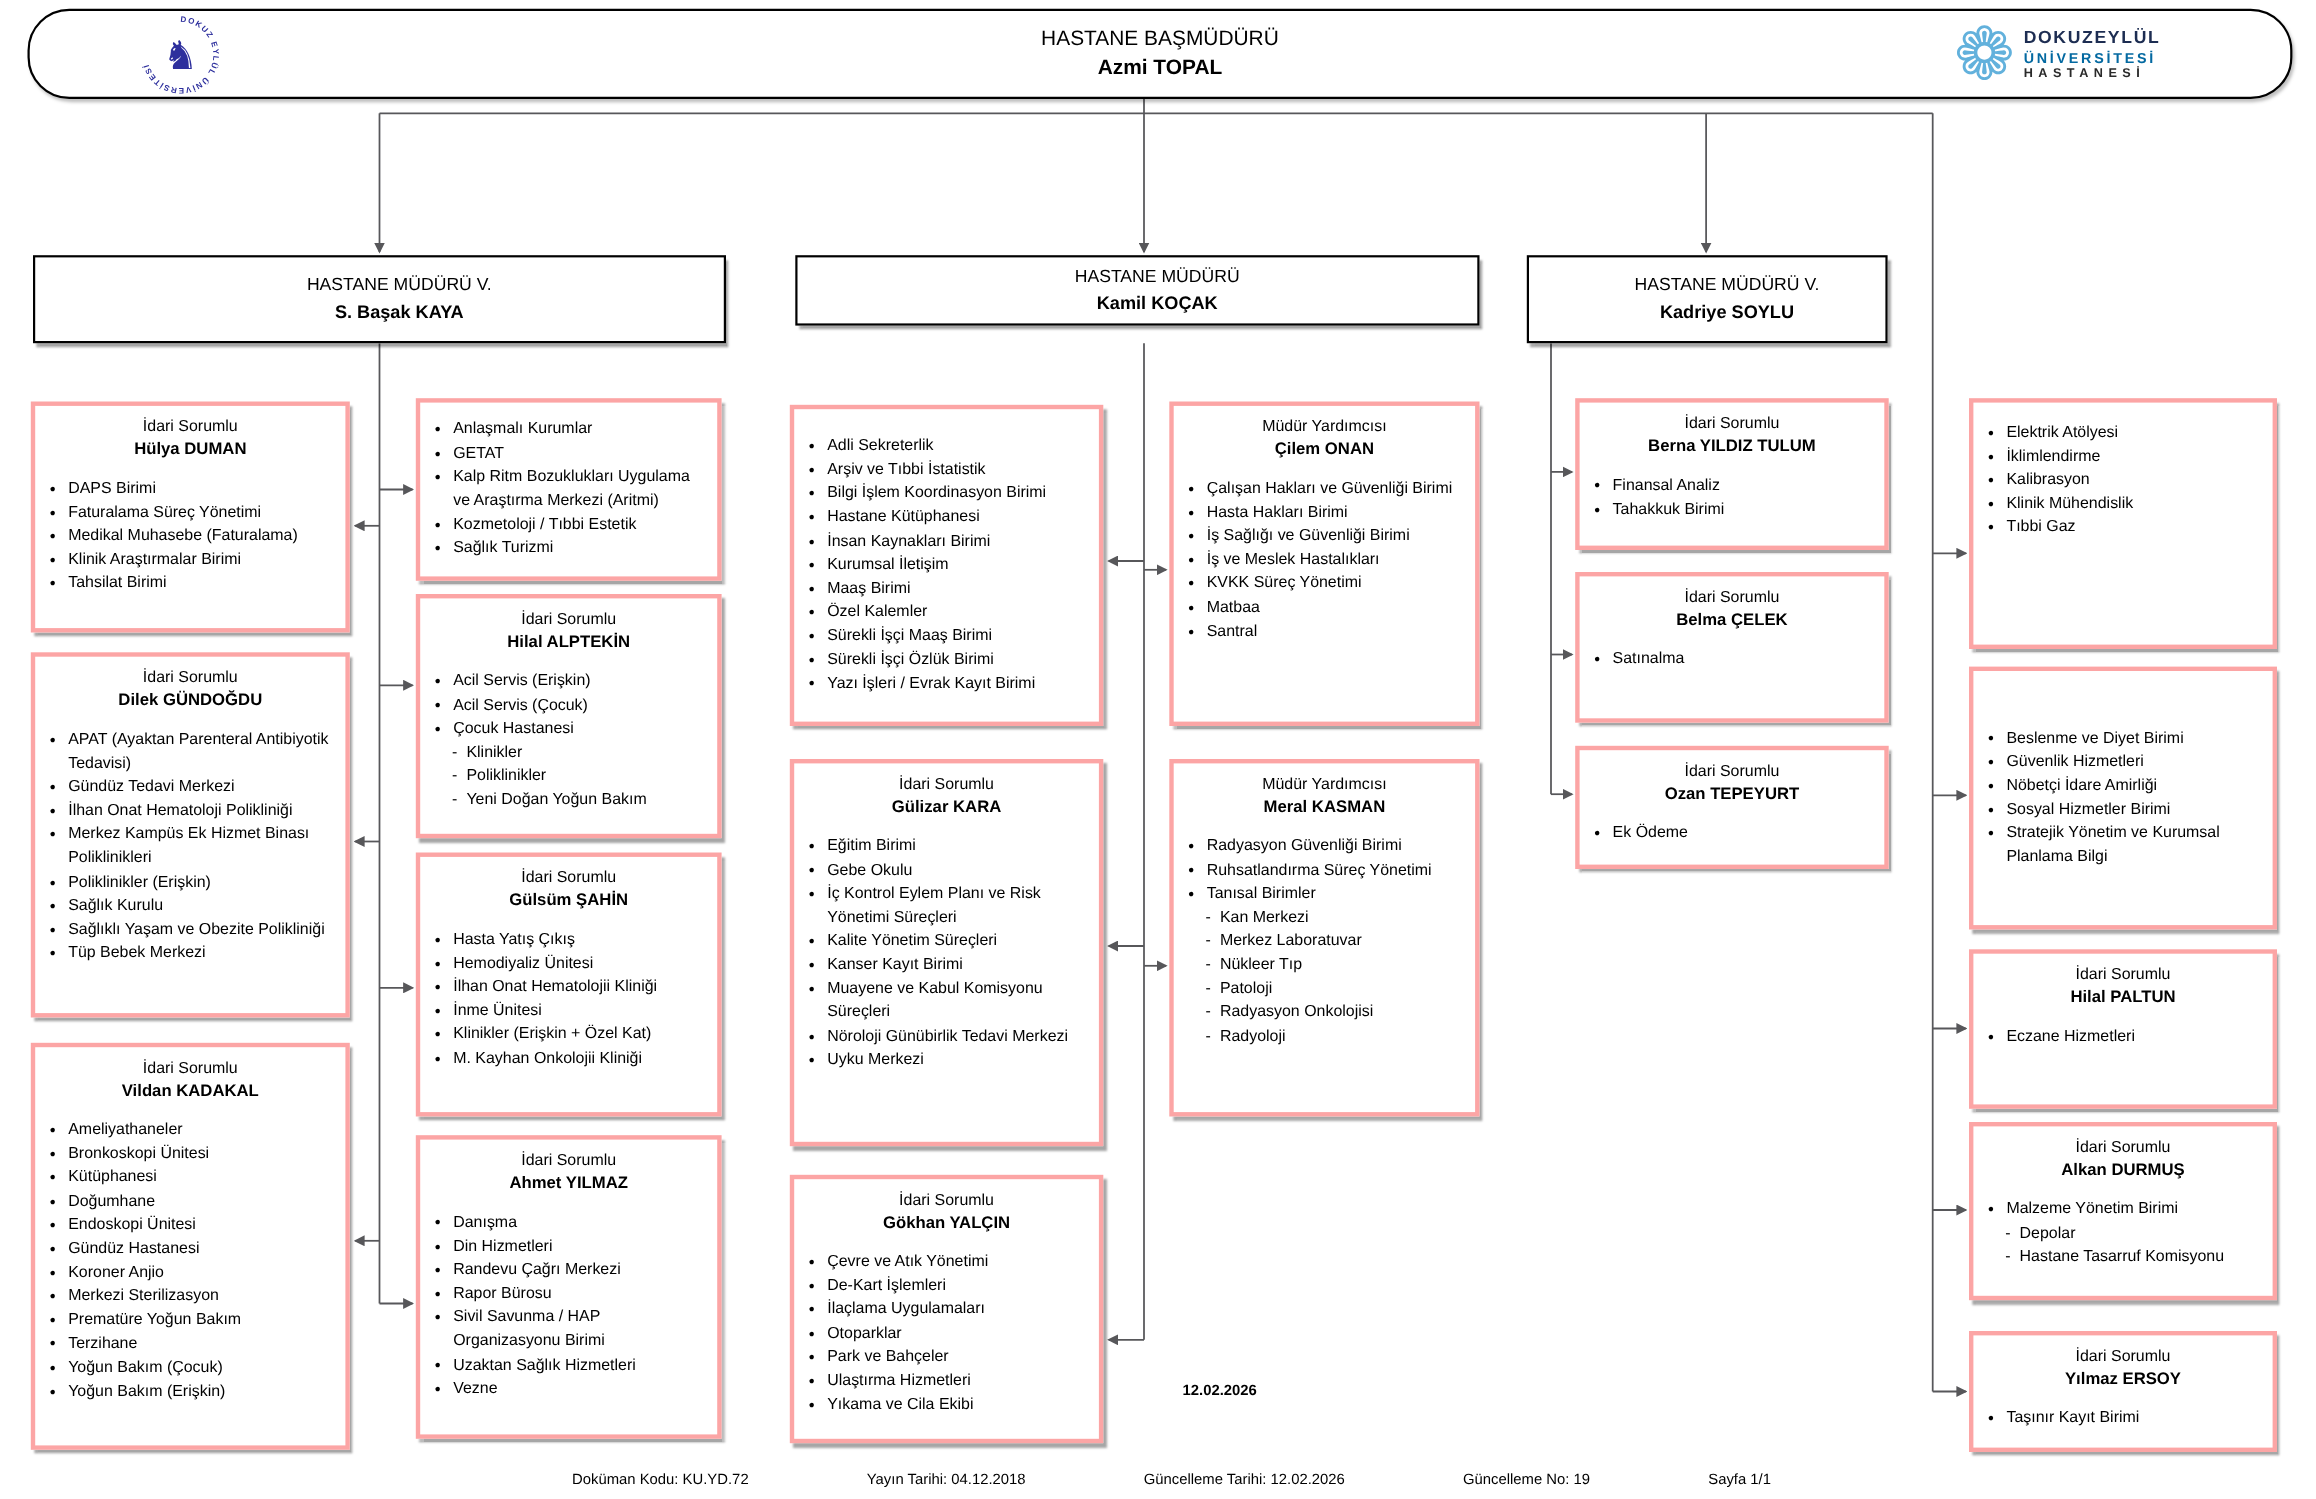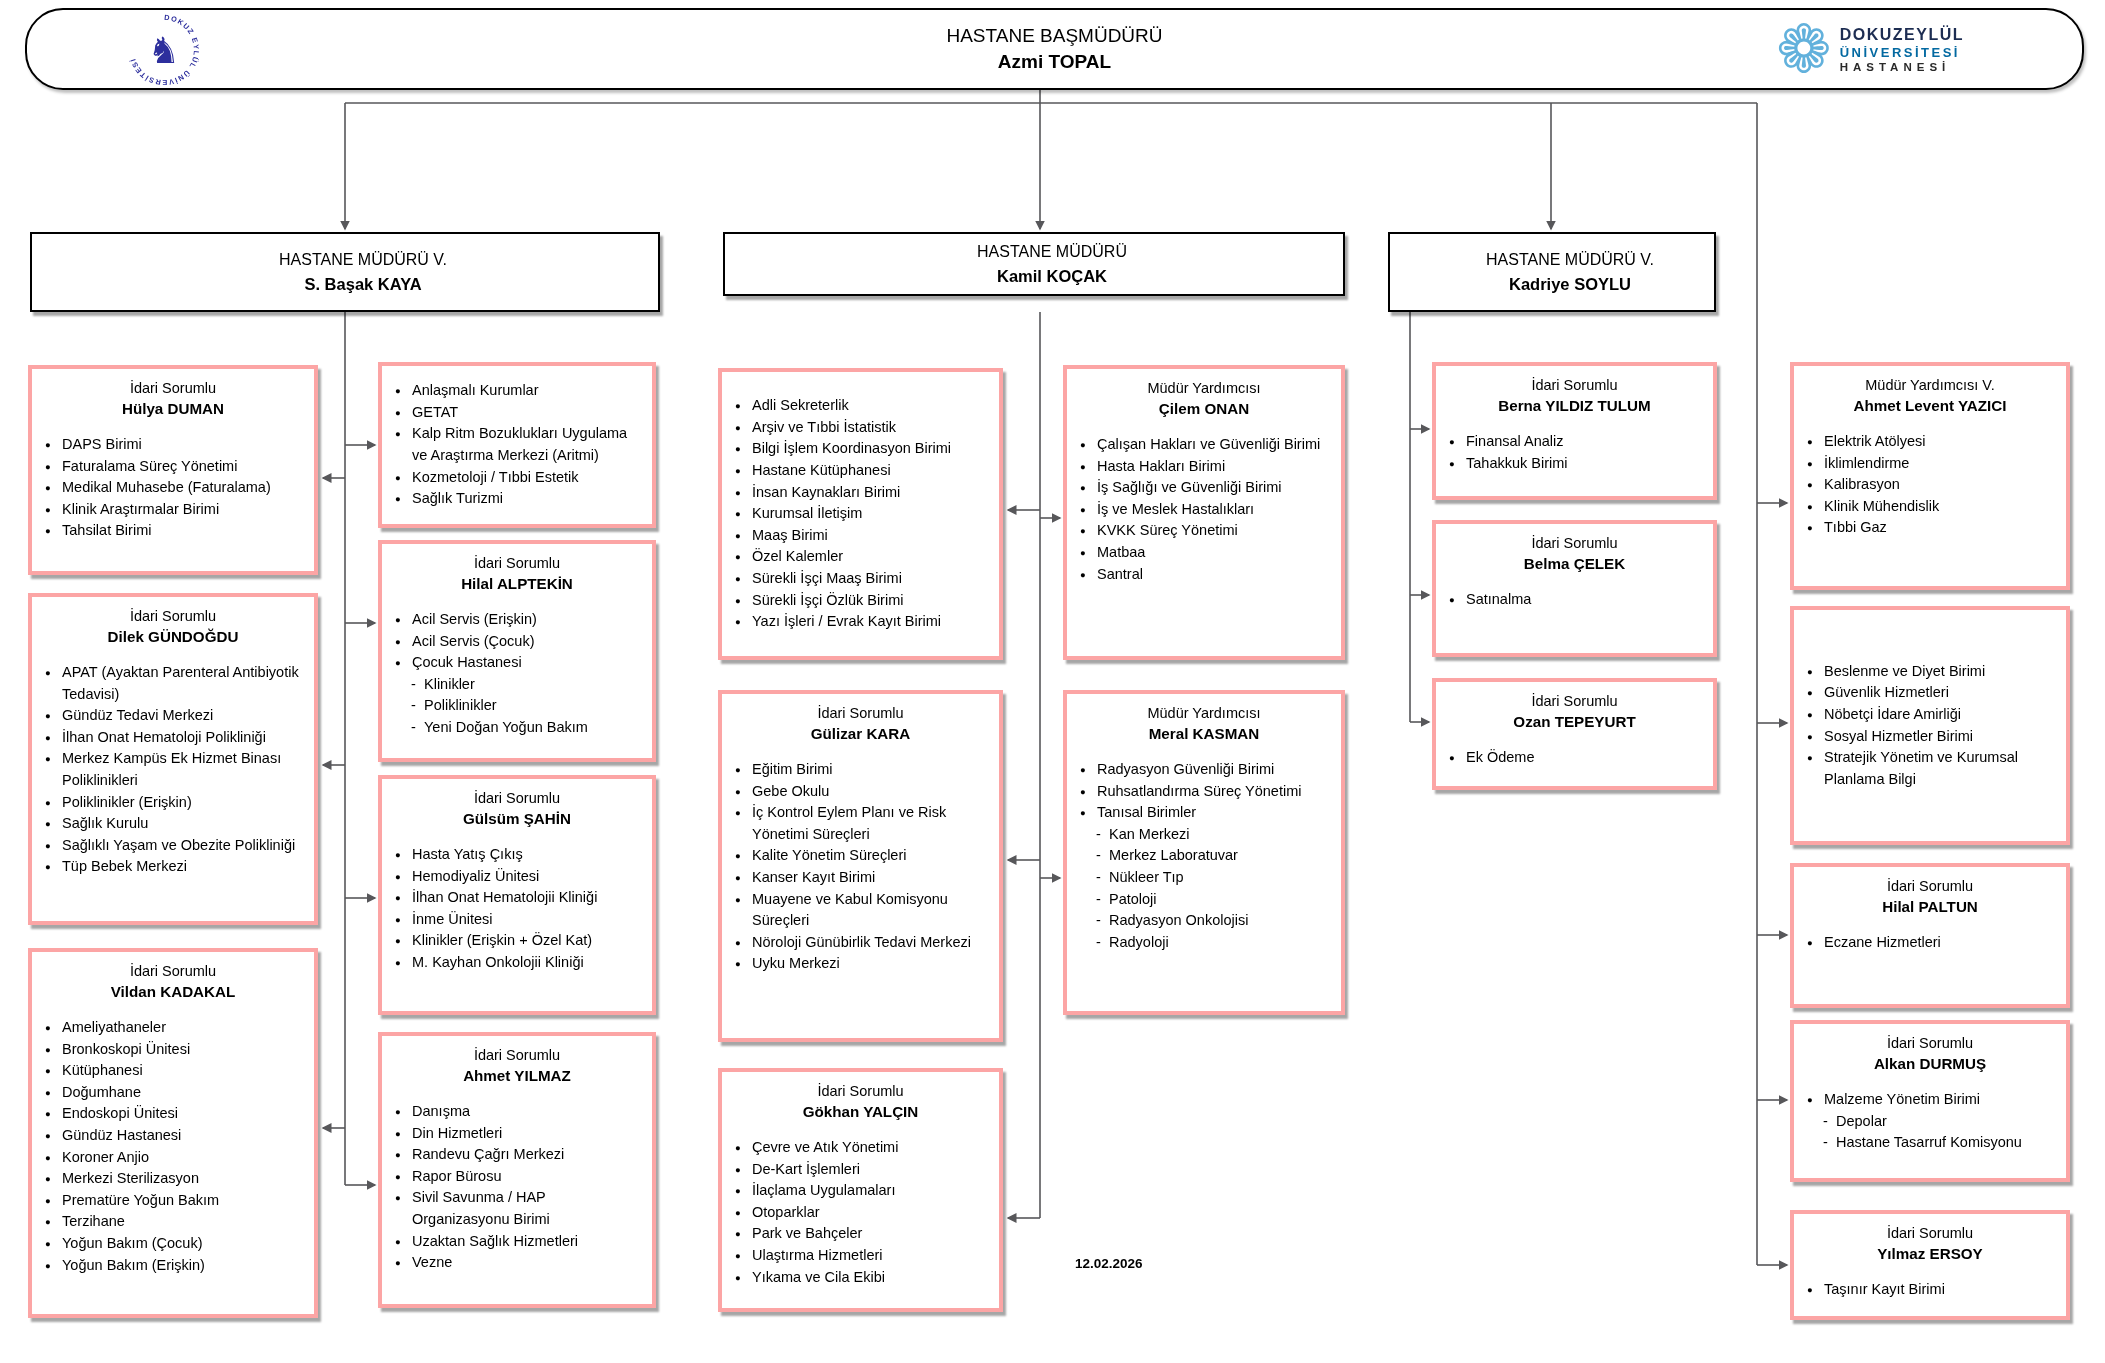--- a/index.html
+++ b/index.html
@@ -124,20 +124,27 @@
   <div class="dir-box pos-dir2">
     <div class="dir-role">HASTANE MÜDÜRÜ</div>
     <div class="dir-name">Kamil KOÇAK</div>
   </div>
   <div class="dir-box pos-dir3">
     <div class="dir-role">HASTANE MÜDÜRÜ V.</div>
     <div class="dir-name">Kadriye SOYLU</div>
   </div>
 
   <div class="date-stamp">12.02.2026</div>
+  <div class="footer">
+    <span>Doküman Kodu: KU.YD.72</span>
+    <span>Yayın Tarihi: 04.12.2018</span>
+    <span>Güncelleme Tarihi: 12.02.2026</span>
+    <span>Güncelleme No: 19</span>
+    <span>Sayfa 1/1</span>
+  </div>
 <div class="unit-box" style="left: 28px; top: 365px; width: 290px; height: 210px;">
       <div class="unit-head">
         <div class="unit-role">İdari Sorumlu</div>
         <div class="unit-name">Hülya DUMAN</div>
       </div>
       <div class="unit-list">
         <div class="item">
           <span class="mk">●</span>
           <span class="tx">DAPS Birimi</span>
         </div>
@@ -617,24 +624,20 @@
         <div class="unit-name">Ozan TEPEYURT</div>
       </div>
       <div class="unit-list">
         <div class="item">
           <span class="mk">●</span>
           <span class="tx">Ek Ödeme</span>
         </div>
       </div>
     </div>
     <div class="unit-box" style="left: 1790px; top: 362px; width: 280px; height: 228px;">
-      <div class="unit-head">
-        <div class="unit-role">Müdür Yardımcısı V.</div>
-        <div class="unit-name">Ahmet Levent YAZICI</div>
-      </div>
       <div class="unit-list">
         <div class="item">
           <span class="mk">●</span>
           <span class="tx">Elektrik Atölyesi</span>
         </div>
         <div class="item">
           <span class="mk">●</span>
           <span class="tx">İklimlendirme</span>
         </div>
         <div class="item">

